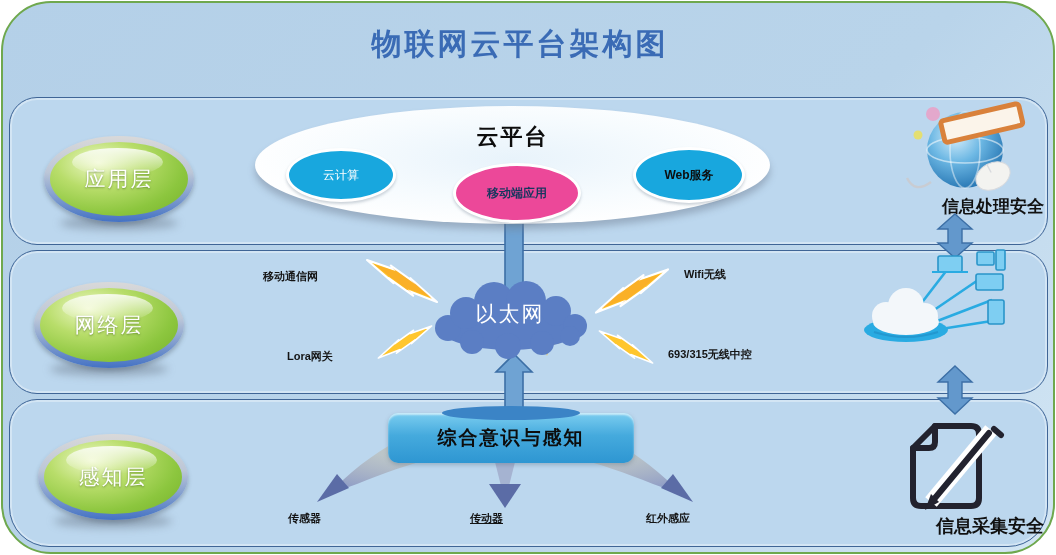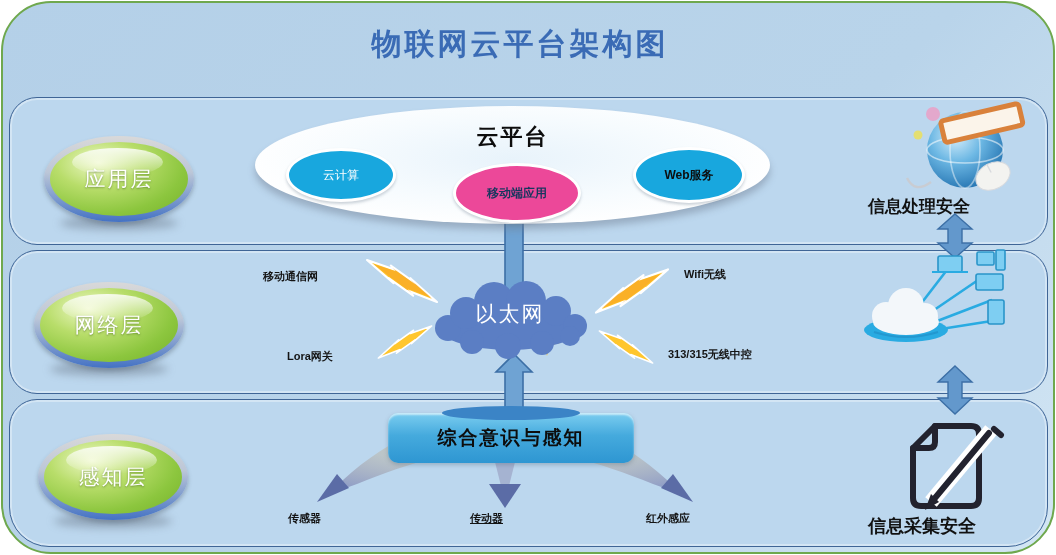--- a/index.html
+++ b/index.html
@@ -41,21 +41,21 @@
   
   .hub-text{position:absolute;left:430px;top:300px;width:160px;text-align:center;font-size:21px;font-weight:normal;color:#ffffff;letter-spacing:2px;z-index:3;}
 
   
   .per-box{position:absolute;left:388px;top:413px;width:246px;height:50px;border-radius:10px;z-index:2;
         background:linear-gradient(180deg,#7bcdf0 0%,#45aadd 45%,#2e96d2 100%);
         box-shadow:inset 0 2px 2px rgba(255,255,255,.6),0 2px 4px rgba(80,100,120,.35);
         display:flex;align-items:center;justify-content:center;font-size:19px;font-weight:bold;color:#0d0d0d;letter-spacing:2px;}
   .per-box::before{content:"";position:absolute;left:22%;top:-7px;width:56%;height:14px;border-radius:50%;background:#3b84c6;z-index:-1;}
 
-  .sec-label{position:absolute;width:176px;text-align:left;font-size:17px;font-weight:bold;color:#111111;white-space:nowrap;}
+  .sec-label{position:absolute;width:176px;text-align:right;font-size:17px;font-weight:bold;color:#111111;white-space:nowrap;}
   .abs{position:absolute;}
   svg{display:block;overflow:visible;}
 </style>
 </head>
 <body>
 
 <div class="stage">
   <div class="outer"></div>
   <div class="title">物联网云平台架构图</div>
 
@@ -123,21 +123,21 @@
     <g transform="rotate(-28 108 74)">
       <ellipse cx="108" cy="74" rx="18" ry="13" fill="#f3f3f0" stroke="#d8dade" stroke-width="1"></ellipse>
       <line x1="108" y1="61" x2="108" y2="70" stroke="#d8dade" stroke-width="1.4"></line>
     </g>
   </svg>
   <div class="sec-label" style="left:868px;top:195px;">信息处理安全</div>
 
   <div class="lbl" style="left:263px;top:269px;">移动通信网</div>
   <div class="lbl" style="left:684px;top:267px;">Wifi无线</div>
   <div class="lbl" style="left:287px;top:349px;">Lora网关</div>
-  <div class="lbl" style="left:668px;top:347px;">313/315无线中控</div>
+  <div class="lbl" style="left:668px;top:347px;">693/315无线中控</div>
 
   <svg class="abs" style="left:356px;top:260px;transform:scaleX(-1);" width="92" height="42" viewBox="0 0 100 60">
     <polygon points="0,60 38,26 31,33 66,8 60,14 100,0 62,33 69,26 34,51 41,44" fill="#ffc62e" stroke="#ffffff" stroke-width="3" stroke-linejoin="round"></polygon>
     <polygon points="8,54 38,28 32,34 64,11 59,16 90,6 60,30 66,25 36,47 42,41" fill="#f59f22" opacity=".55"></polygon>
   </svg>
   <svg class="abs" style="left:596px;top:268px;" width="72" height="46" viewBox="0 0 100 60">
     <polygon points="0,60 38,26 31,33 66,8 60,14 100,0 62,33 69,26 34,51 41,44" fill="#ffc62e" stroke="#ffffff" stroke-width="3" stroke-linejoin="round"></polygon>
     <polygon points="8,54 38,28 32,34 64,11 59,16 90,6 60,30 66,25 36,47 42,41" fill="#f59f22" opacity=".55"></polygon>
   </svg>
   <svg class="abs" style="left:376px;top:326px;" width="58" height="32" viewBox="0 0 100 60">

